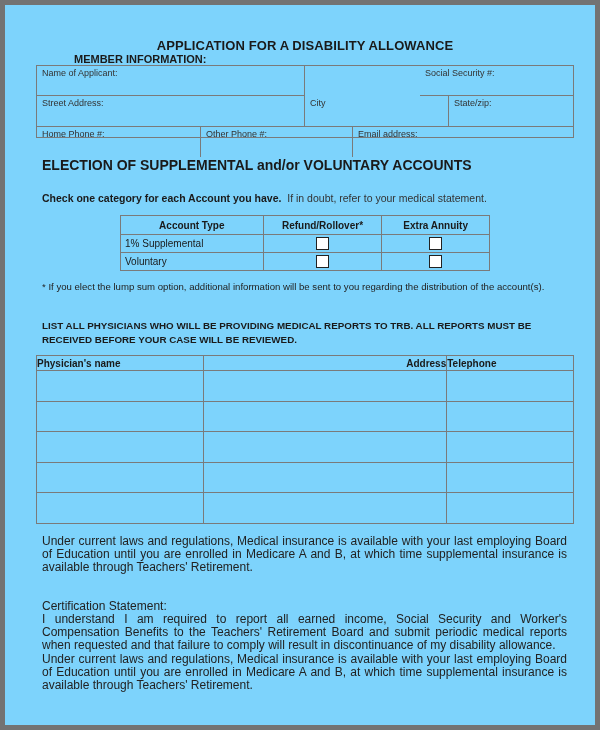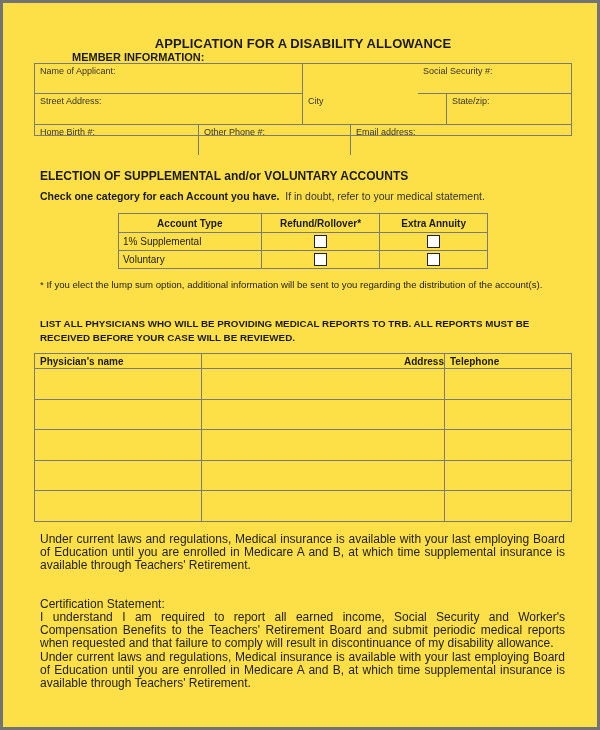--- a/index.html
+++ b/index.html
@@ -4,22 +4,22 @@
 <style>
   * { box-sizing: border-box; margin: 0; padding: 0; }
   html, body { width: 600px; height: 730px; background: #ffffff; overflow: hidden; }
   body {
     font-family: "Liberation Sans", "DejaVu Sans", sans-serif;
     color: #1a1a1a;
     position: relative;
   }
   .page {
     position: absolute; left: 0; top: 0; width: 600px; height: 730px;
-    border: 3px solid #737373;
-    background: #fde047;
+    border: 5px solid #737373;
+    background: #7dd3fc;
   }
   .abs { position: absolute; }
   .title {
     left: 0; width: 600px; top: 33px; text-align: center;
     font-size: 13px; font-weight: bold; letter-spacing: 0.1px;
   }
   .section-label {
     font-size: 11px; font-weight: bold;
   }
   
@@ -54,21 +54,21 @@
     border: 1px solid #222; vertical-align: middle; background: #fff;
   }
   
   table.phys {
     position: absolute; left: 31px; top: 350px; width: 538px;
     border-collapse: collapse;
     font-size: 10px;
   }
   table.phys th {
     border: 1px solid #7a7a7a; text-align: left; font-weight: bold;
-    padding-left: 5px; height: 15px;
+    height: 15px;
   }
   table.phys td {
     border: 1px solid #7a7a7a; height: 30.5px;
   }
   .para {
     font-size: 12px; line-height: 13px; color: #222; text-align: justify;
   }
 </style>
 </head>
 <body>
@@ -81,26 +81,26 @@
 
   <div class="abs grid-box" style="left:31px; top:60px; width:538px; height:73px;">
 
     <div class="cell" style="left:0; top:0; width:268px; height:30px;"><span>Name of Applicant:</span></div>
     <div class="cell last-col" style="left:383px; top:0; width:153px; height:30px;"><span>Social Security #:</span></div>
 
     <div class="cell" style="left:0; top:30px; width:268px; height:31px;"><span>Street Address:</span></div>
     <div class="cell last-col" style="left:412px; top:30px; width:124px; height:31px; padding-left:5px;"><span>State/zip:</span></div>
     <div class="cell" style="left:268px; top:30px; width:144px; height:31px;"><span>City</span></div>
 
-    <div class="cell last-row" style="left:0; top:61px; width:164px; height:30px;"><span>Home Birth #:</span></div>
+    <div class="cell last-row" style="left:0; top:61px; width:164px; height:30px;"><span>Home Phone #:</span></div>
     <div class="cell last-row" style="left:164px; top:61px; width:152px; height:30px;"><span>Other Phone #:</span></div>
     <div class="cell last-row last-col" style="left:316px; top:61px; width:220px; height:30px;"><span>Email address:</span></div>
   </div>
 
-  <div class="abs section-label" style="left:37px; top:166px; font-size:12px;">ELECTION OF SUPPLEMENTAL and/or VOLUNTARY ACCOUNTS</div>
+  <div class="abs section-label" style="left:37px; top:152px; font-size:14px;">ELECTION OF SUPPLEMENTAL and/or VOLUNTARY ACCOUNTS</div>
 
   <div class="abs small" style="left:37px; top:187px; white-space:nowrap;">
     <span class="bold">Check one category for each Account you have.</span>&nbsp;
     <span style="color:#333;">If in doubt, refer to your medical statement.</span>
   </div>
 
   <table class="accounts">
     <tbody>
         <tr>
       <th style="width:143px;">Account Type</th>

